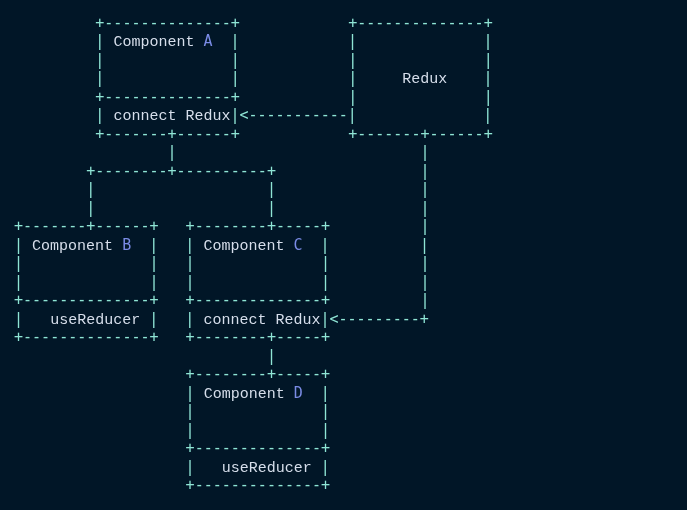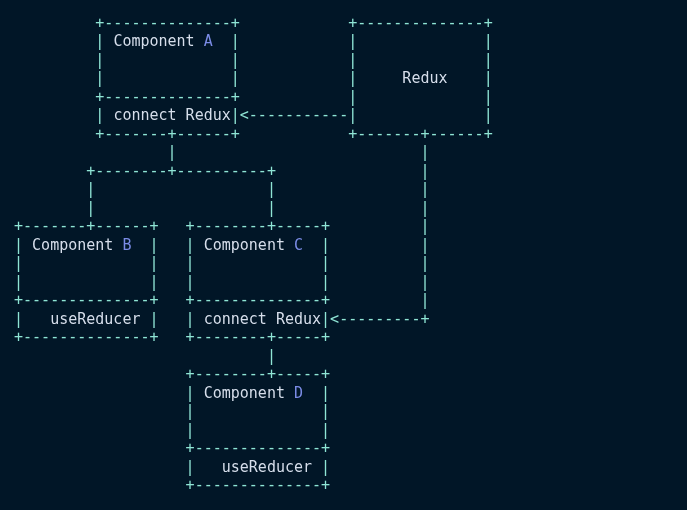--- a/index.html
+++ b/index.html
@@ -28,21 +28,21 @@
     line-height: 18.5px;
     font-weight: 300;
     letter-spacing: 0;
     font-variant-ligatures: none;
   }
   .row {
     height: 18.5px;
     white-space: pre;
   }
   .g { color: var(--line, #8fe5d5); }   
-  .t { color: var(--text, #d6deeb); }   
+  .t { color: var(--text, #d6deeb); font-family: Liberation Mono, monospace; }   
   .a { color: var(--accent, #7b8ce6); } 
 </style>
 </head>
 <body>
 
 <div id="screen">
   <pre id="ascii"><div class="row"></div><div class="row"><span class="g">          +--------------+            +--------------+</span></div><div class="row"><span class="g">          | </span><span class="t">Component</span><span class="g"> </span><span class="a">A</span><span class="g">  |            |              |</span></div><div class="row"><span class="g">          |              |            |              |</span></div><div class="row"><span class="g">          |              |            |     </span><span class="t">Redux</span><span class="g">    |</span></div><div class="row"><span class="g">          +--------------+            |              |</span></div><div class="row"><span class="g">          | </span><span class="t">connect Redux</span><span class="g">|&lt;-----------|              |</span></div><div class="row"><span class="g">          +-------+------+            +-------+------+</span></div><div class="row"><span class="g">                  |                           |</span></div><div class="row"><span class="g">         +--------+----------+                |</span></div><div class="row"><span class="g">         |                   |                |</span></div><div class="row"><span class="g">         |                   |                |</span></div><div class="row"><span class="g"> +-------+------+   +--------+-----+          |</span></div><div class="row"><span class="g"> | </span><span class="t">Component</span><span class="g"> </span><span class="a">B</span><span class="g">  |   | </span><span class="t">Component</span><span class="g"> </span><span class="a">C</span><span class="g">  |          |</span></div><div class="row"><span class="g"> |              |   |              |          |</span></div><div class="row"><span class="g"> |              |   |              |          |</span></div><div class="row"><span class="g"> +--------------+   +--------------+          |</span></div><div class="row"><span class="g"> |   </span><span class="t">useReducer</span><span class="g"> |   | </span><span class="t">connect Redux</span><span class="g">|&lt;---------+</span></div><div class="row"><span class="g"> +--------------+   +--------+-----+</span></div><div class="row"><span class="g">                             |</span></div><div class="row"><span class="g">                    +--------+-----+</span></div><div class="row"><span class="g">                    | </span><span class="t">Component</span><span class="g"> </span><span class="a">D</span><span class="g">  |</span></div><div class="row"><span class="g">                    |              |</span></div><div class="row"><span class="g">                    |              |</span></div><div class="row"><span class="g">                    +--------------+</span></div><div class="row"><span class="g">                    |   </span><span class="t">useReducer</span><span class="g"> |</span></div><div class="row"><span class="g">                    +--------------+</span></div></pre>
 </div>
 
 </body></html>

